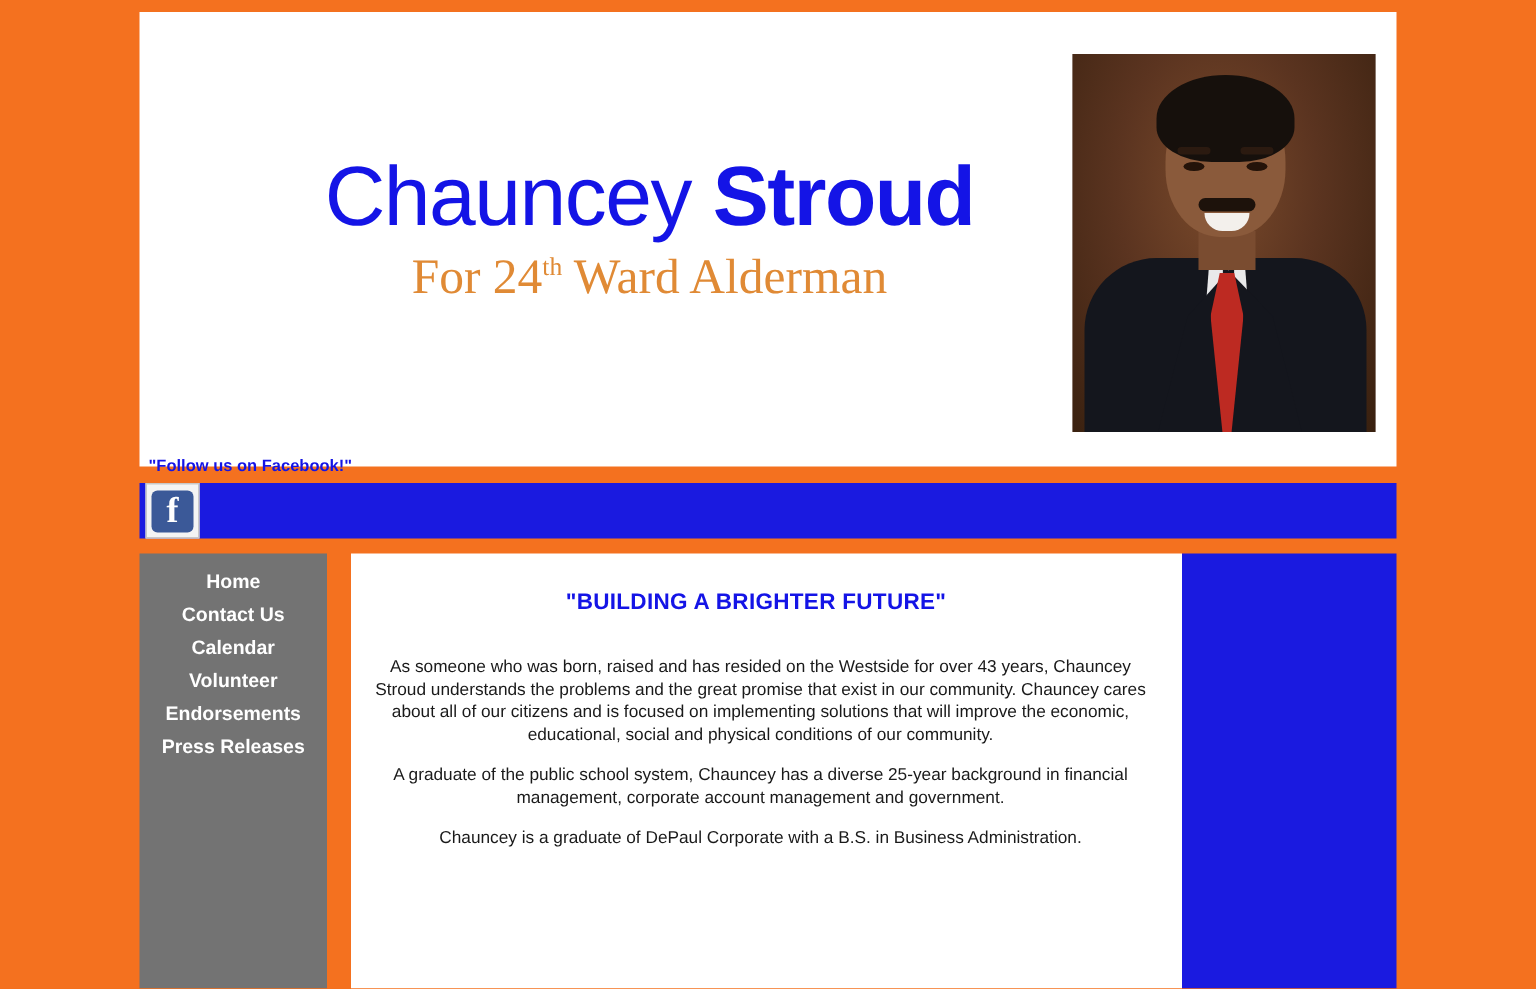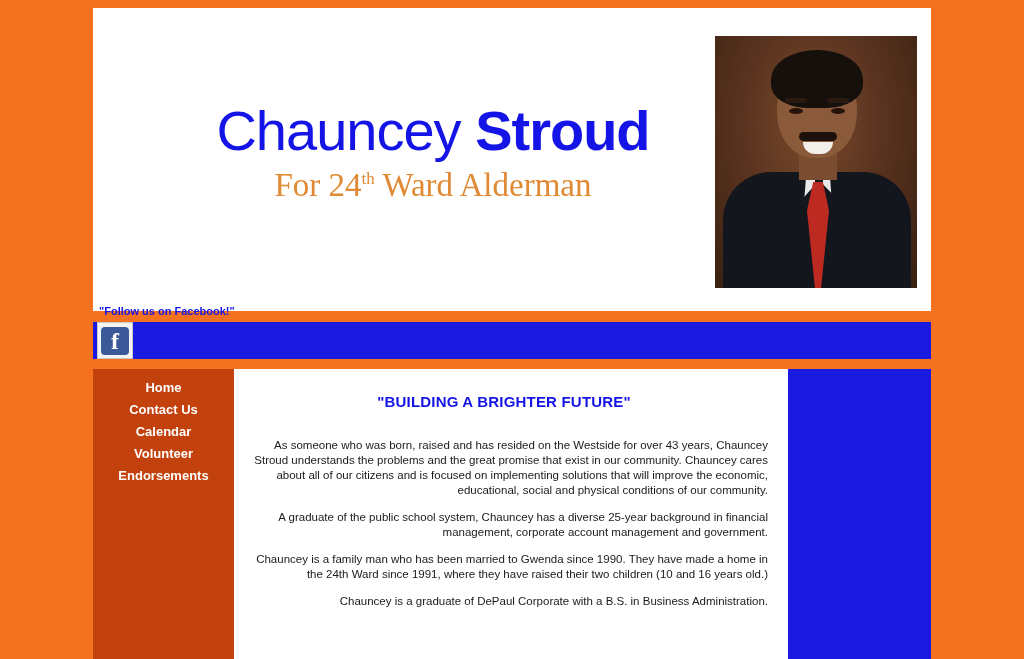--- a/index.html
+++ b/index.html
@@ -222,23 +222,23 @@
     font-size: 24px;
     line-height: 28px;
     text-align: center;
     overflow: hidden;
   }
   
   .nav {
     position: absolute;
     left: 93px;
     top: 369px;
-    width: 141px;
+    width: 125px;
     height: 290px;
-    background: #c2410c;
+    background: #737373;
     padding-top: 8px;
     box-sizing: border-box;
   }
   .nav-item {
     display: block;
     text-align: center;
     color: #ffffff;
     font-size: 13px;
     font-weight: bold;
     padding: 4px 2px;
@@ -263,21 +263,21 @@
     color: #1414e6;
     font-size: 15px;
     font-weight: bold;
     letter-spacing: 0.2px;
   }
   .main p {
     margin: 0 0 12px 0;
     font-size: 11.5px;
     line-height: 15px;
     color: #1a1a1a;
-    text-align: right;
+    text-align: center;
     padding-left: 6px;
   }
   .right-col {
     position: absolute;
     left: 788px;
     top: 369px;
     width: 143px;
     height: 290px;
     background: #1a1ae0;
   }
@@ -323,25 +323,25 @@
   <div class="fb-icon">
     <div class="glyph">f</div>
   </div>
 
   <nav class="nav">
     <a class="nav-item">Home</a>
     <a class="nav-item">Contact Us</a>
     <a class="nav-item">Calendar</a>
     <a class="nav-item">Volunteer</a>
     <a class="nav-item">Endorsements</a>
+    <a class="nav-item">Press Releases</a>
   </nav>
 
   <main class="main">
     <h1>"BUILDING A BRIGHTER FUTURE"</h1>
     <p>As someone who was born, raised and has resided on the Westside for over 43 years, Chauncey Stroud understands the problems and the great promise that exist in our community. Chauncey cares about all of our citizens and is focused on implementing solutions that will improve the economic, educational, social and physical conditions of our community.</p>
     <p>A graduate of the public school system, Chauncey has a diverse 25-year background in financial management, corporate account management and government.</p>
-    <p>Chauncey is a family man who has been married to Gwenda since 1990. They have made a home in the 24th Ward since 1991, where they have raised their two children (10 and 16 years old.)</p>
     <p>Chauncey is a graduate of DePaul Corporate with a B.S. in Business Administration.</p>
   </main>
 
   <div class="right-col"></div>
 
 </div>
 
 </body></html>

